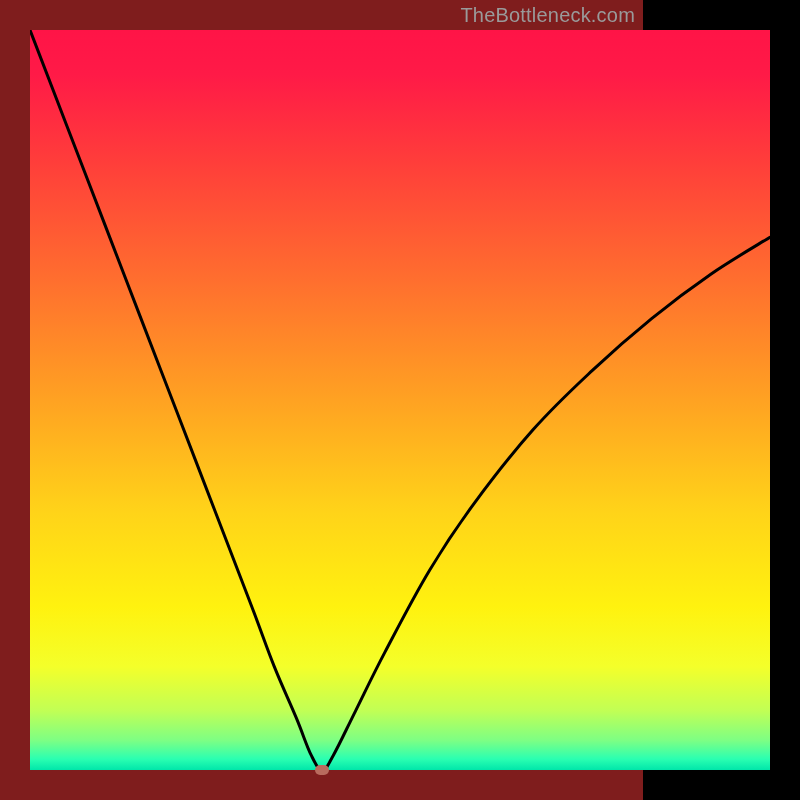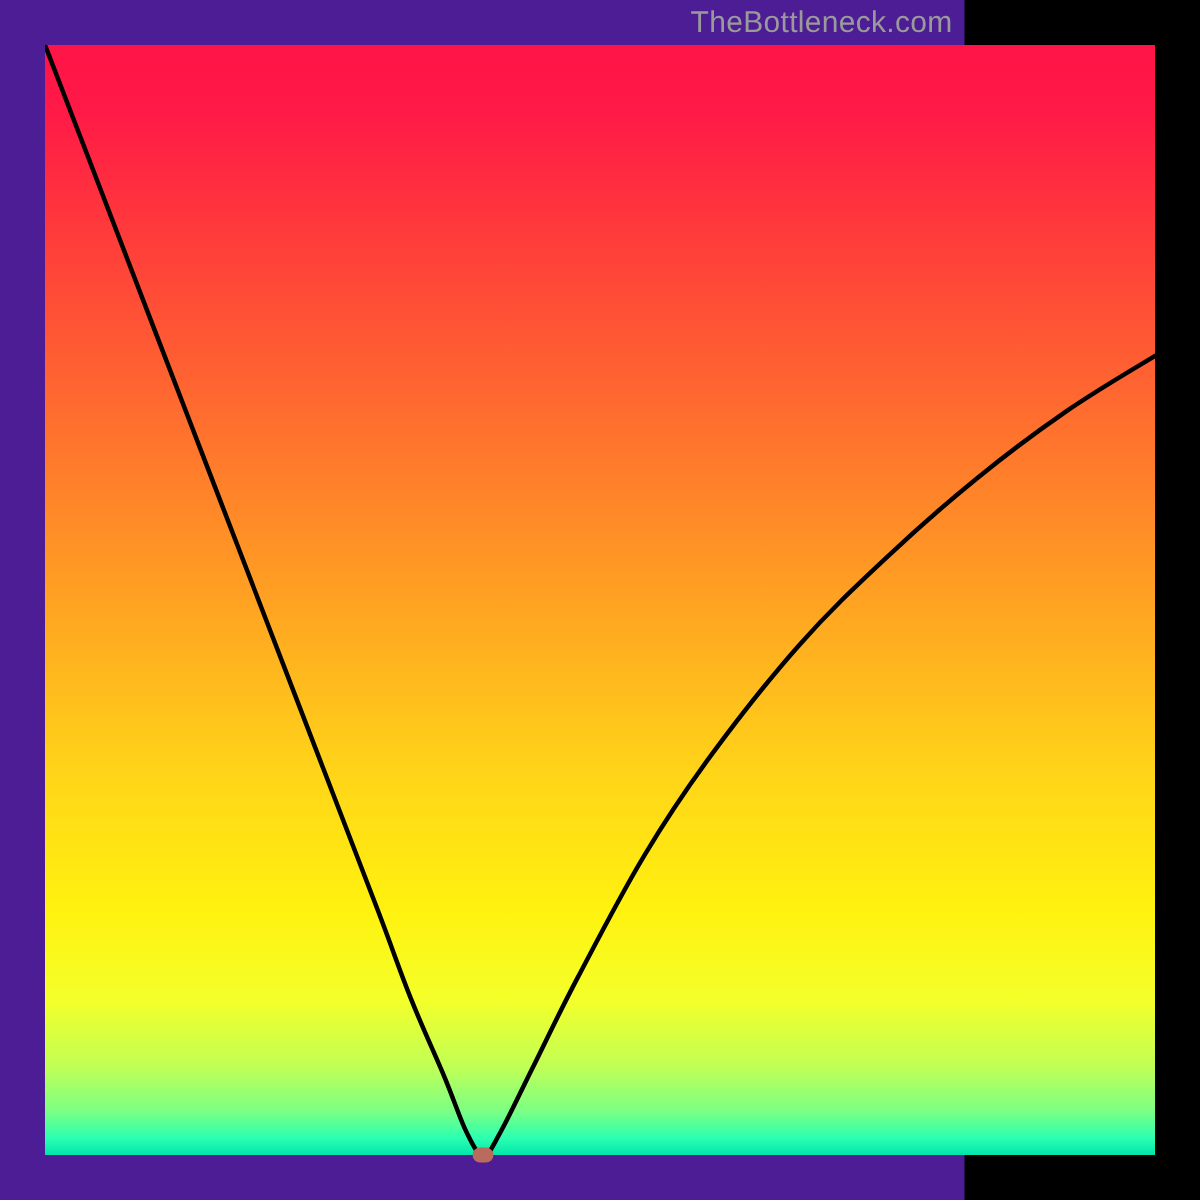--- a/index.html
+++ b/index.html
@@ -8,21 +8,21 @@
     width: 800px;
     height: 800px;
     background: #000;
     font-family: Arial, Helvetica, sans-serif;
     overflow: hidden;
   }
   .frame {
     position: relative;
     width: 643px;
     height: 800px;
-    background: #4c1d95;
+    background: #7f1d1d;
   }
   .plot {
     position: absolute;
     left: 30px;
     top: 30px;
     width: 740px;
     height: 740px;
     background: linear-gradient(to bottom,
       #ff1447 0%,
       #ff1a47 6%,

